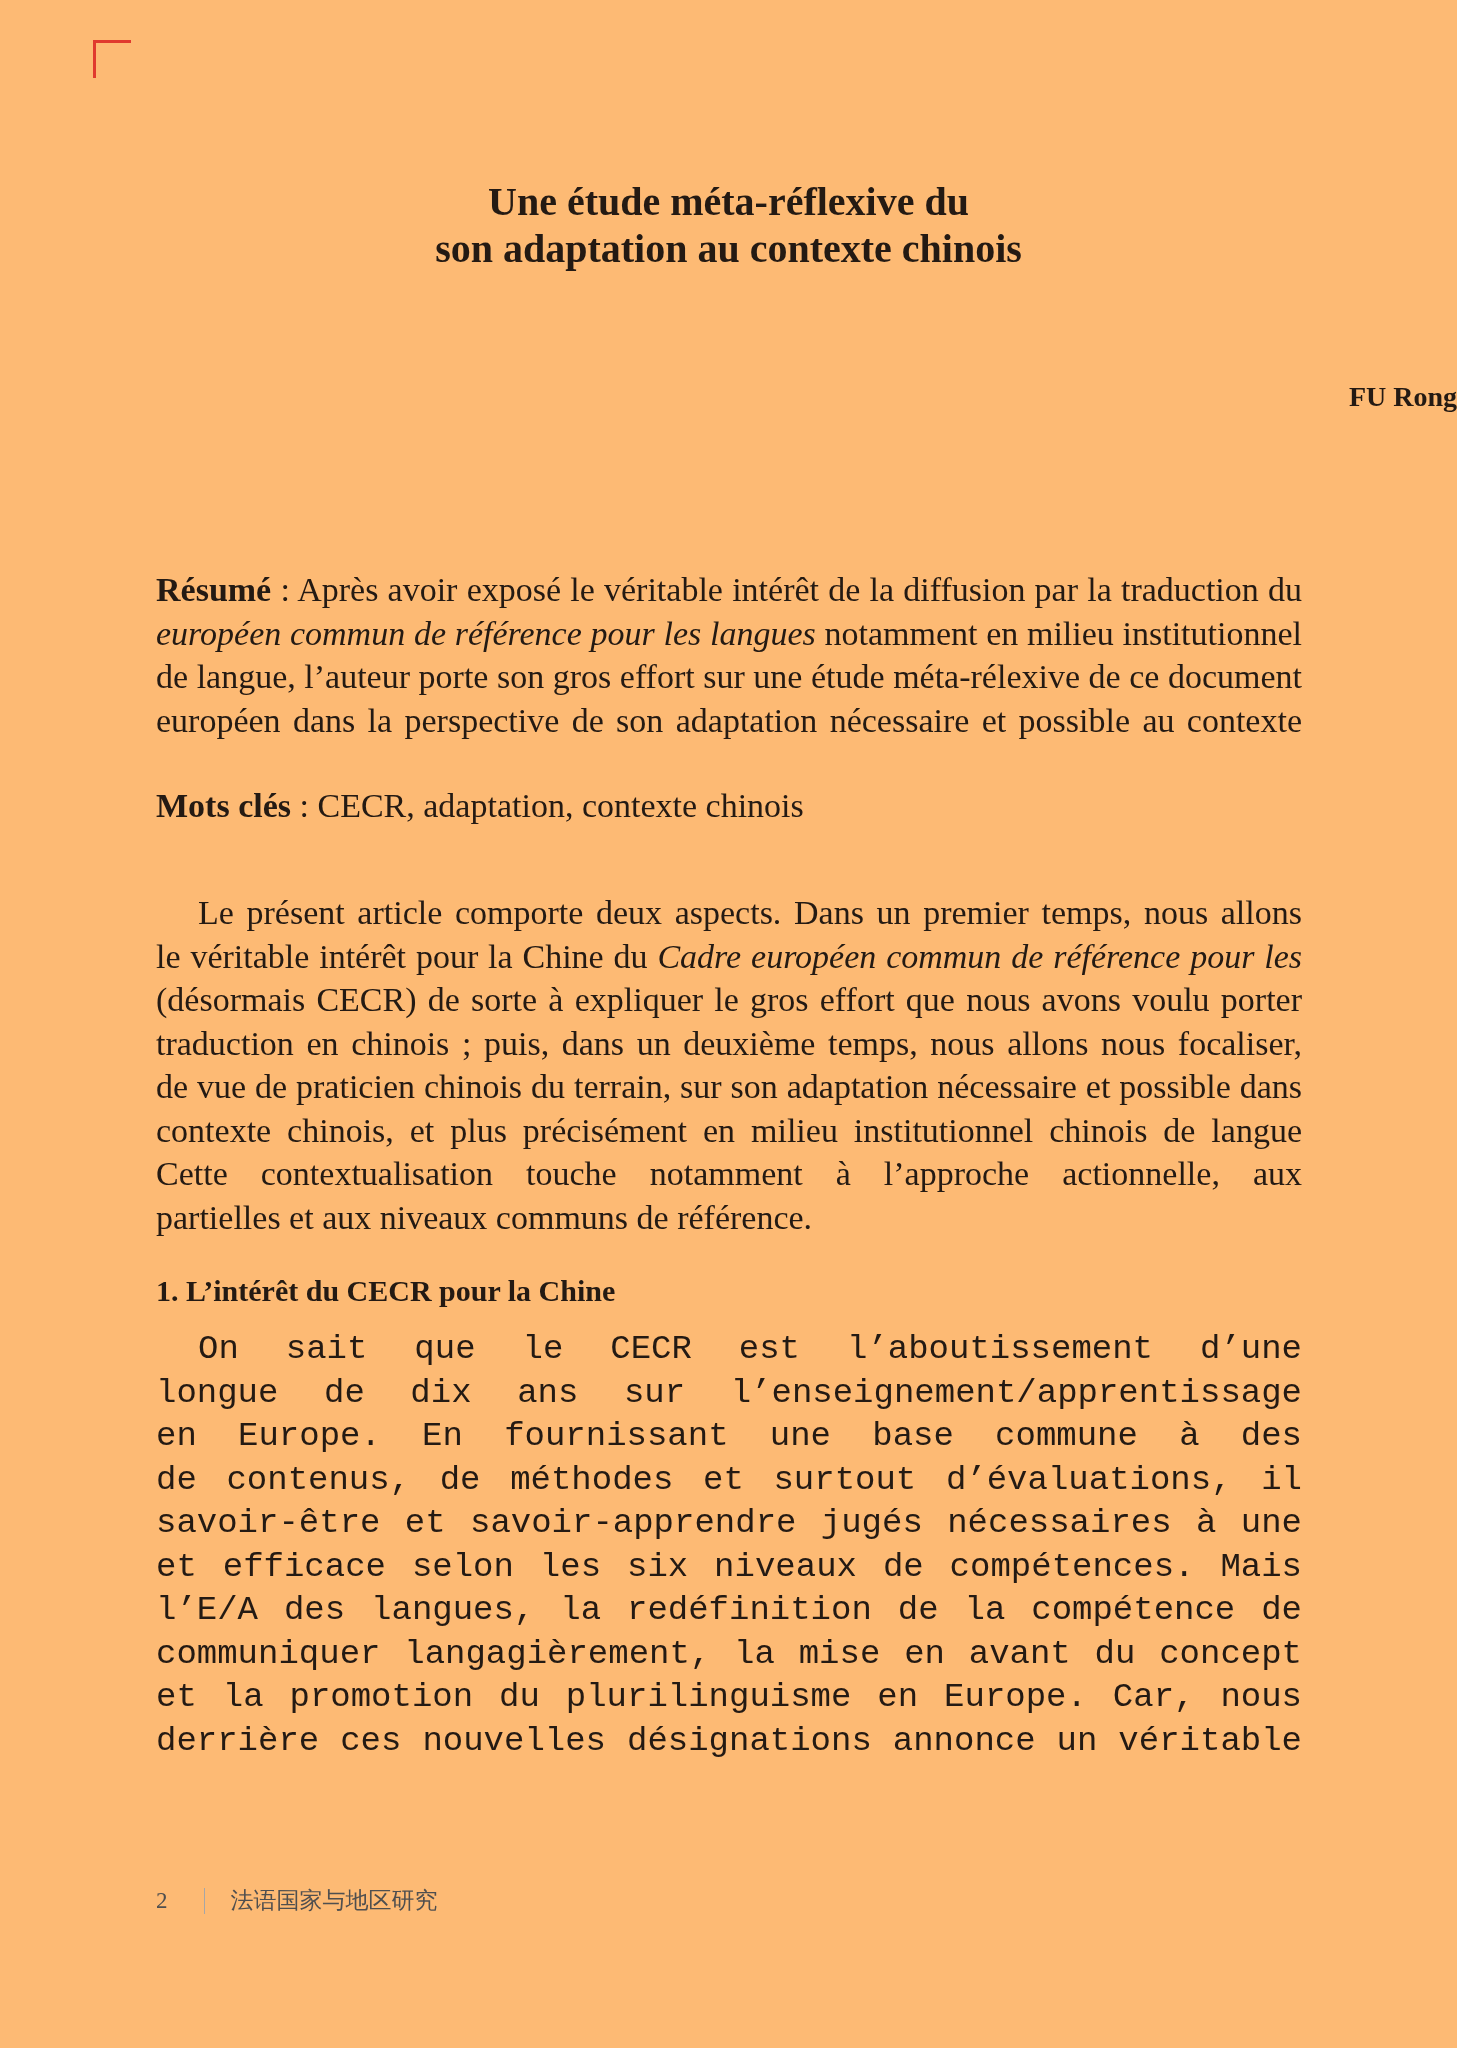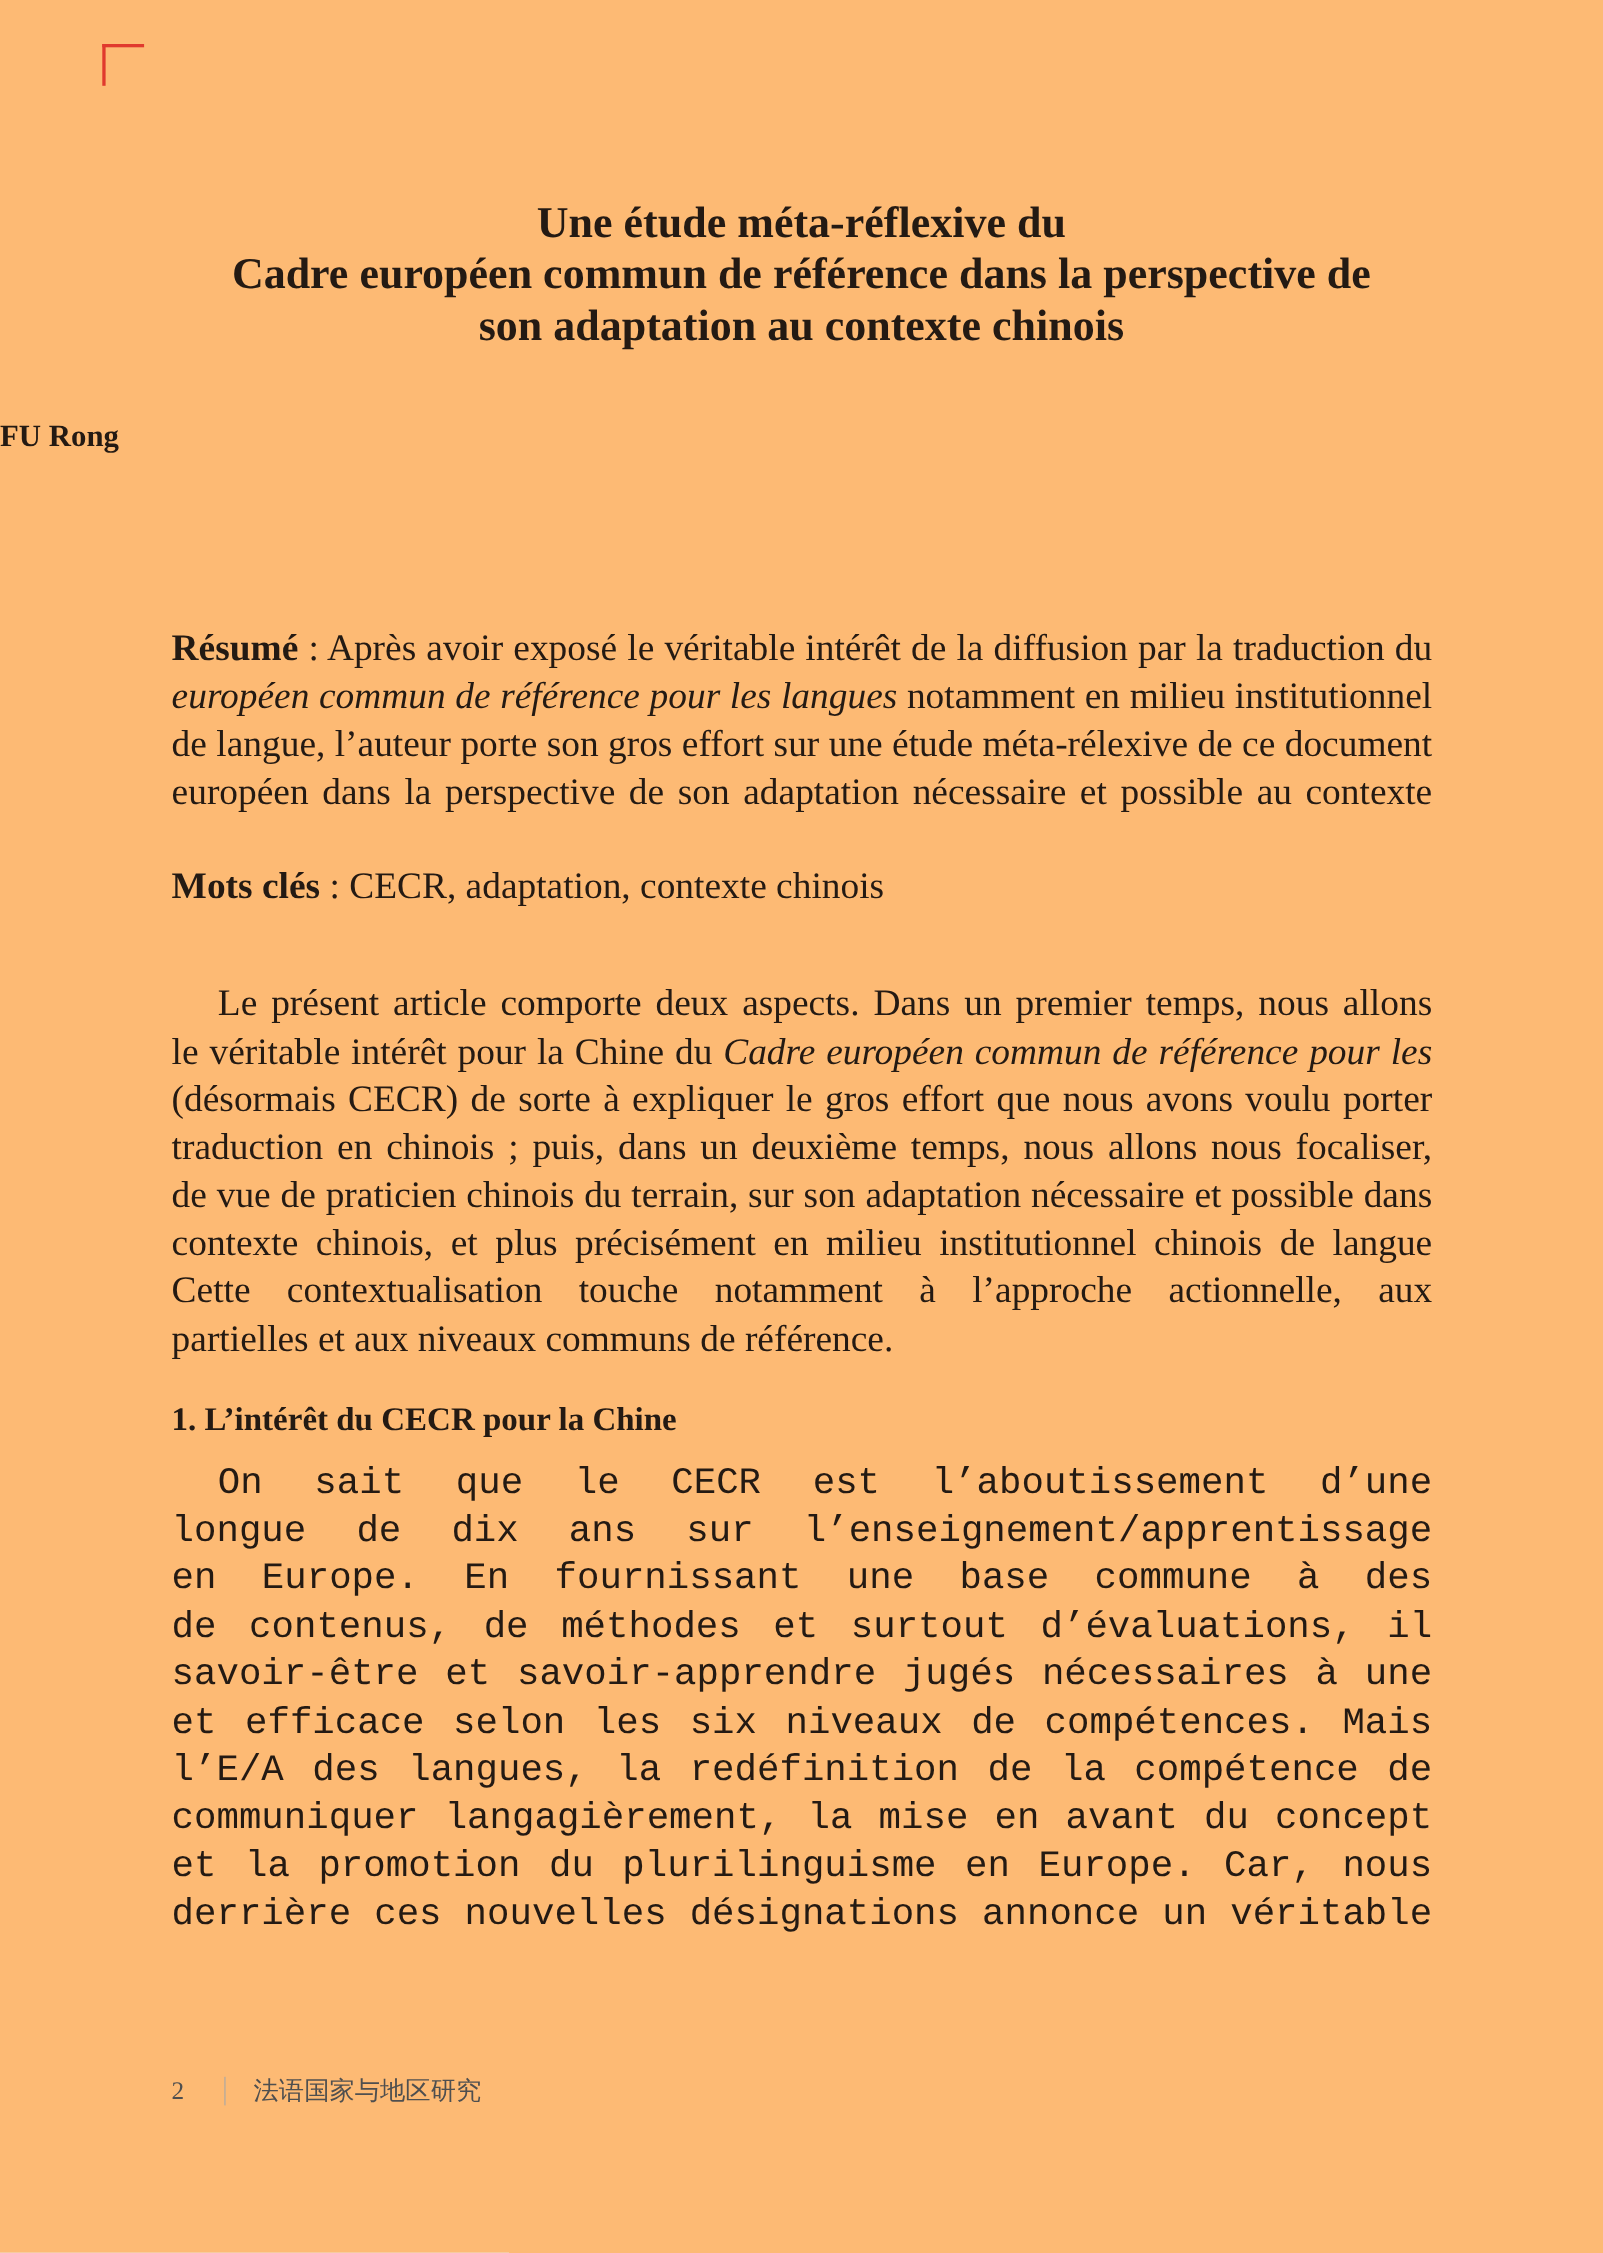--- a/index.html
+++ b/index.html
@@ -22,21 +22,21 @@
   .corner-mark .cm-h{position:absolute;left:0;top:0;width:38px;height:3px;background:var(--mark-color);}
   .corner-mark .cm-v{position:absolute;left:0;top:0;width:3px;height:38px;background:var(--mark-color);}
 
   .title{
     position:absolute;left:0;top:178px;width:100%;
     margin:0;text-align:center;
     font-size:40px;line-height:47px;font-weight:bold;
   }
   .author{
     position:absolute;left:0;top:380px;width:100%;
-    text-align:left;font-size:28px;line-height:34px;font-weight:bold;
+    text-align:right;font-size:28px;line-height:34px;font-weight:bold;
   }
   .textblock{
     position:absolute;left:156px;width:1146px;
   }
   .abstract{top:568px;}
   .keywords{top:784px;}
   .para-1{top:891px;}
   .para-2{top:1328px;font-family:Liberation Mono, monospace;}
   .section-heading{
     position:absolute;left:156px;top:1272px;width:1146px;
@@ -72,21 +72,20 @@
 
 <div class="page">
 
   <div class="corner-mark">
     <span class="cm-h"></span>
     <span class="cm-v"></span>
   </div>
 
   <h1 class="title">
     <div class="title-line">Une étude méta-réflexive du</div>
-    <div class="title-line">Cadre européen commun de référence dans la perspective de</div>
     <div class="title-line">son adaptation au contexte chinois</div>
   </h1>
 
   <div class="author">FU Rong</div>
 
   <div class="textblock abstract">
       <div class="line"><span class="seg-b">Résumé</span><span class="seg-n"> : Après avoir exposé le véritable intérêt de la diffusion par la traduction du </span><span class="seg-i">Cadre</span></div>
       <div class="line"><span class="seg-i">européen commun de référence pour les langues</span><span class="seg-n"> notamment en milieu institutionnel chinois</span></div>
       <div class="line"><span class="seg-n">de langue, l’auteur porte son gros effort sur une étude méta-rélexive de ce document historique</span></div>
       <div class="line last"><span class="seg-n">européen dans la perspective de son adaptation nécessaire et possible au contexte chinois.</span></div>

